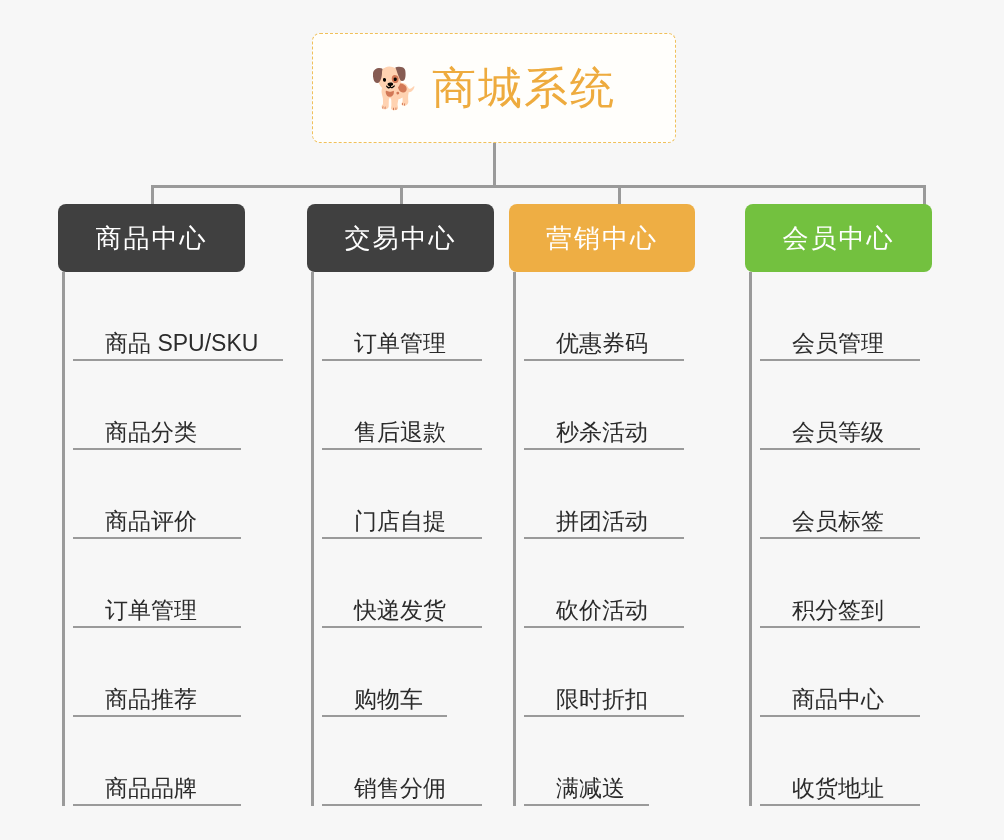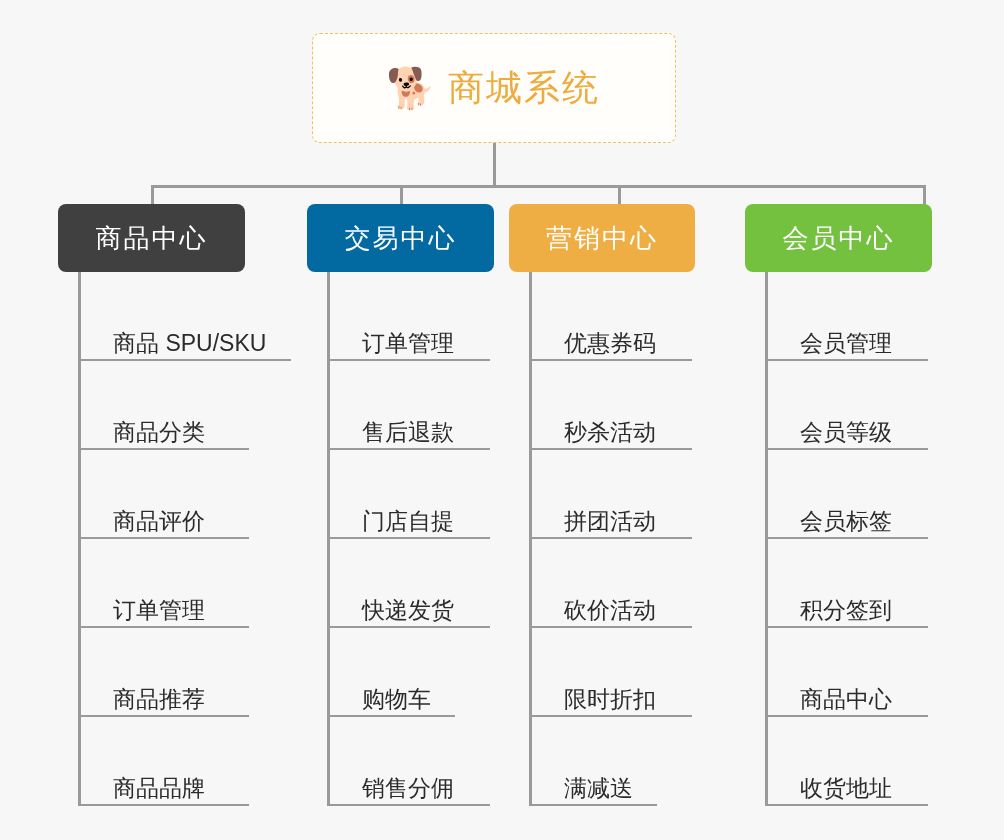--- a/index.html
+++ b/index.html
@@ -39,21 +39,21 @@
   .root-icon {
     font-size: 40px;
     line-height: 1;
     width: 46px;
     height: 46px;
     display: flex;
     align-items: center;
     justify-content: center;
   }
   .root-title {
-    font-size: 36px;
+    font-size: 44px;
     color: #eeab3e;
     letter-spacing: 2px;
     white-space: nowrap;
   }
 
   
   .conn {
     position: absolute;
     background: #9a9a9a;
   }
@@ -72,22 +72,22 @@
     display: flex;
     align-items: center;
     justify-content: center;
     color: #ffffff;
     font-size: 26px;
     letter-spacing: 2px;
     box-sizing: border-box;
   }
   .branch-wrap {
     position: relative;
-    margin-left: 20px;
-    padding-left: 0;
+    margin-left: 4px;
+    padding-left: 8px;
     border-left: 3px solid #9a9a9a;
   }
   .leaf {
     position: relative;
     height: 89px;
     box-sizing: border-box;
     border-bottom: 2px solid #9a9a9a;
     display: flex;
     align-items: flex-end;
     padding-left: 32px;
@@ -153,21 +153,21 @@
       <div class="leaf">
         <span class="leaf-label">商品推荐</span>
       </div>
       <div class="leaf">
         <span class="leaf-label">商品品牌</span>
       </div>
     </div>
   </div>
 
   <div class="column col-1">
-    <div class="cat-box" style="background: #0369a1;">
+    <div class="cat-box" style="background: #404040;">
       <span>交易中心</span>
     </div>
     <div class="branch-wrap">
       <div class="leaf">
         <span class="leaf-label">订单管理</span>
       </div>
       <div class="leaf">
         <span class="leaf-label">售后退款</span>
       </div>
       <div class="leaf">

